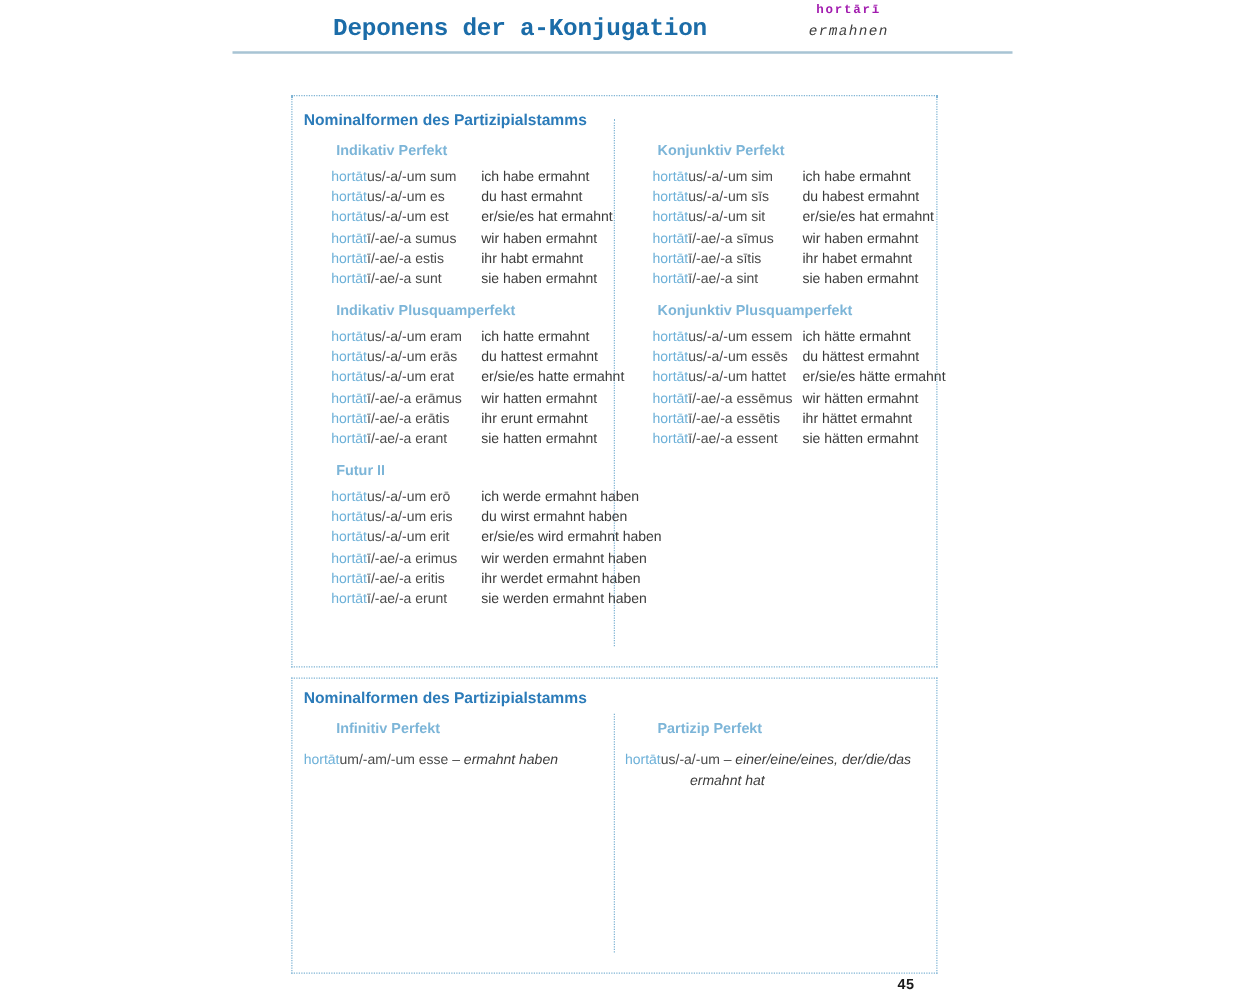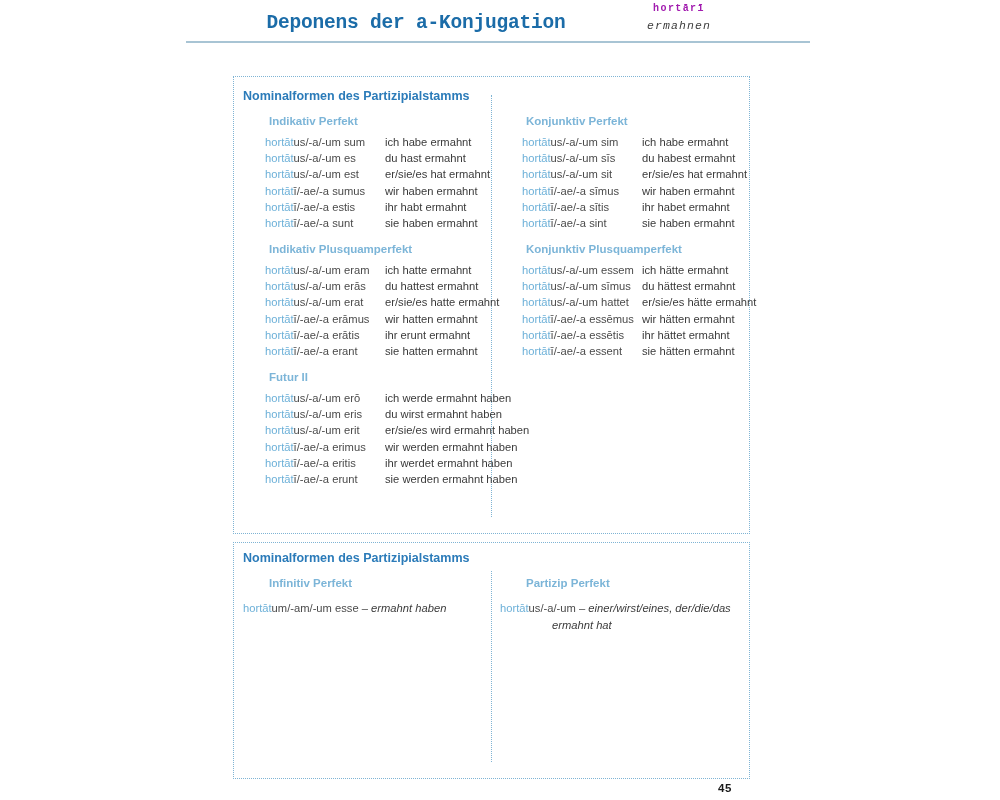--- a/index.html
+++ b/index.html
@@ -309,21 +309,21 @@
       </div>
     </div>
 
     <div class="group" style="left:266px; top:166px;">
       <div class="group-title">Konjunktiv Plusquamperfekt</div>
       <div class="row">
         <span class="latin"><span class="stem">hortāt</span><span>us/-a/-um essem</span></span>
         <span class="german">ich hätte ermahnt</span>
       </div>
       <div class="row">
-        <span class="latin"><span class="stem">hortāt</span><span>us/-a/-um sīmus</span></span>
+        <span class="latin"><span class="stem">hortāt</span><span>us/-a/-um essēs</span></span>
         <span class="german">du hättest ermahnt</span>
       </div>
       <div class="row">
         <span class="latin"><span class="stem">hortāt</span><span>us/-a/-um hattet</span></span>
         <span class="german">er/sie/es hätte ermahnt</span>
       </div>
       <div class="row">
         <span class="latin"><span class="stem">hortāt</span><span>ī/-ae/-a essēmus</span></span>
         <span class="german">wir hätten ermahnt</span>
       </div>
@@ -342,20 +342,20 @@
     <div class="box-heading">Nominalformen des Partizipialstamms</div>
     <div class="col-divider"></div>
 
     <div class="group" style="left:9px; top:34px;">
       <div class="group-title">Infinitiv Perfekt</div>
       <div class="nom-row" style="margin-top:11px;"><span class="stem">hortāt</span><span>um/-am/-um esse – </span><span class="ital">ermahnt haben</span></div>
     </div>
 
     <div class="group" style="left:266px; top:34px;">
       <div class="group-title">Partizip Perfekt</div>
-      <div class="nom-row" style="margin-top:11px;"><span class="stem">hortāt</span><span>us/-a/-um – </span><span class="ital">einer/wirst/eines, der/die/das</span></div>
+      <div class="nom-row" style="margin-top:11px;"><span class="stem">hortāt</span><span>us/-a/-um – </span><span class="ital">einer/eine/eines, der/die/das</span></div>
       <div class="nom-second-line">ermahnt hat</div>
     </div>
   </div>
 
   <div id="page-number">45</div>
 
 </div>
 
 </body></html>

